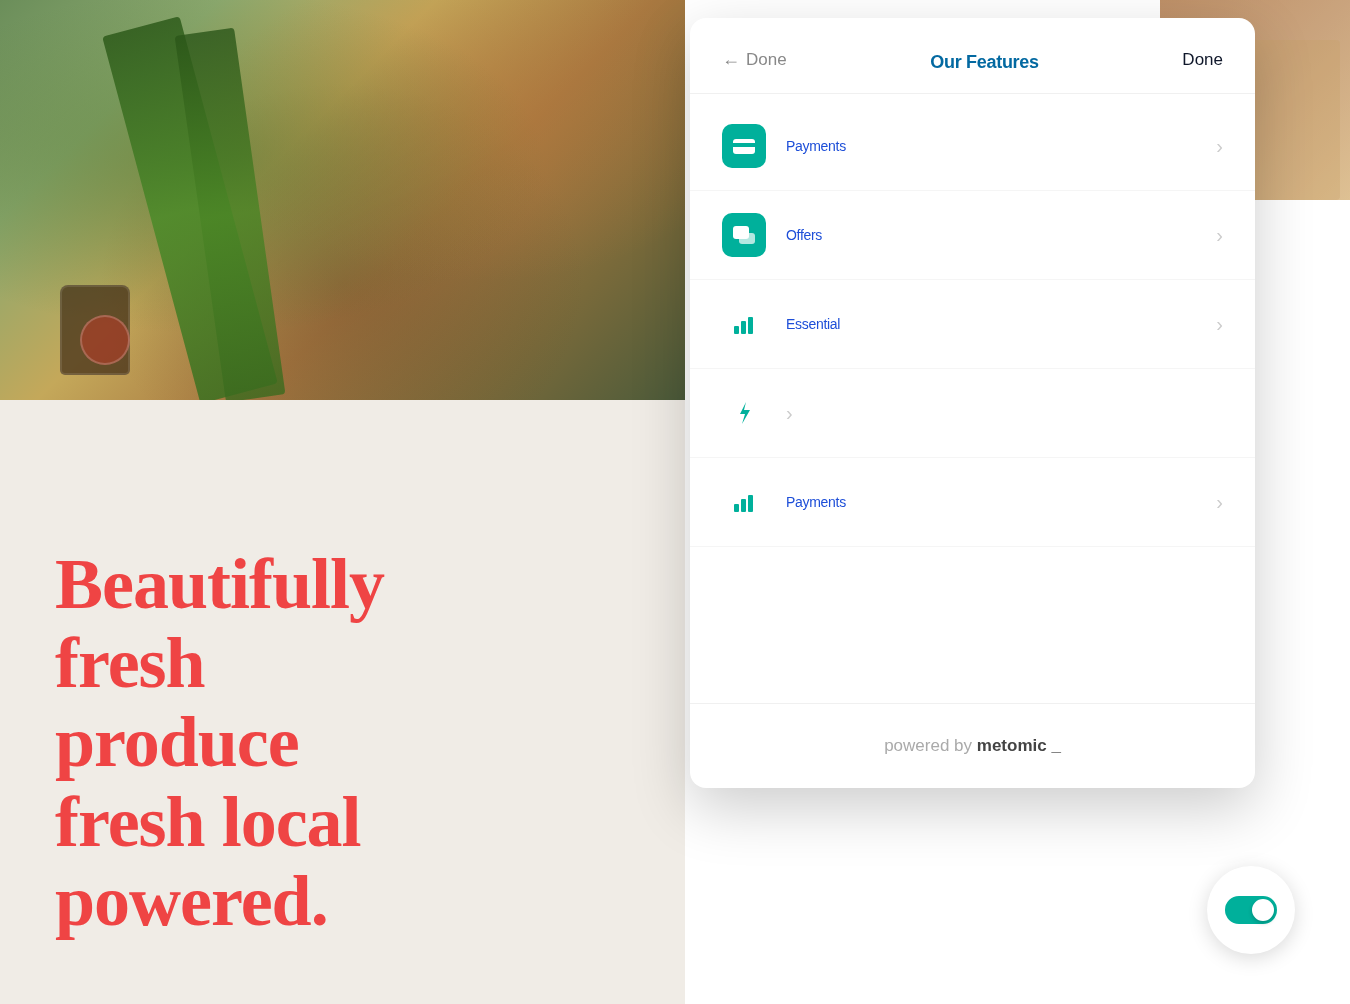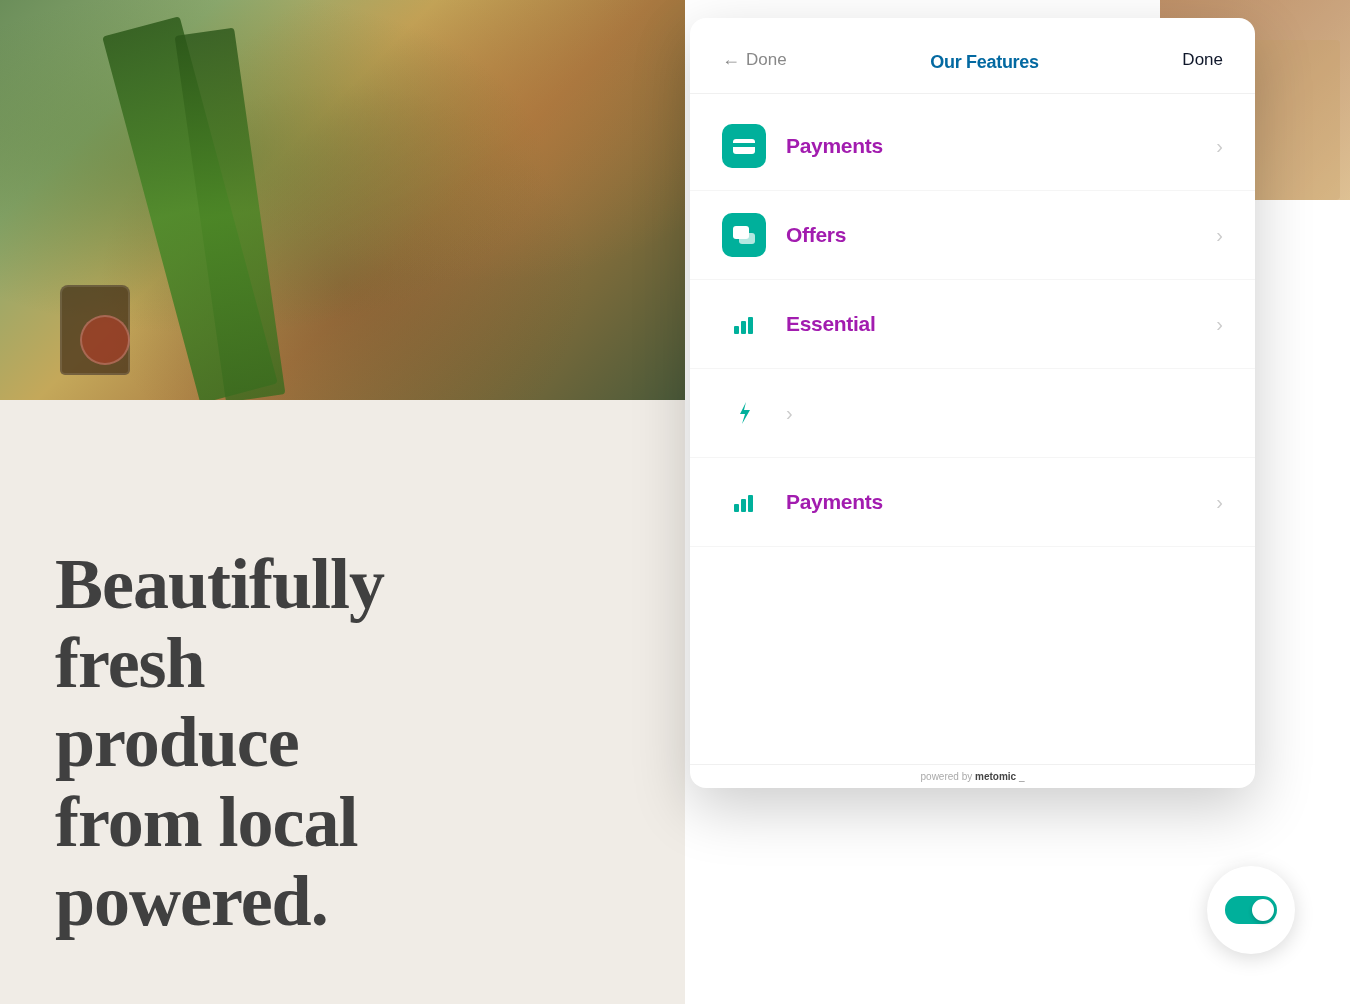--- a/index.html
+++ b/index.html
@@ -86,21 +86,21 @@
     .hero-text {
       position: absolute;
       top: 545px;
       left: 55px;
       width: 550px;
     }
 
     .hero-text-line {
       font-size: 72px;
       font-weight: 800;
-      color: #404040;
+      color: #ef4444;
       line-height: 1.1;
       font-family: Georgia, 'Times New Roman', serif;
       letter-spacing: -1px;
     }
 
     
     .overlay-panel {
       position: absolute;
       top: 18px;
       left: 690px;
@@ -190,44 +190,44 @@
     .feature-icon.teal-chat {
       background: #00b09b;
     }
 
     .feature-icon.teal-bar {
       background: transparent;
     }
 
     .feature-label {
       flex: 1;
-      font-size: 21px;
-      font-weight: 700;
-      color: #a21caf;
+      font-size: 14px;
+      font-weight: 400;
+      color: #1d4ed8;
       letter-spacing: -0.3px;
     }
 
     .chevron-right {
       color: #ccc;
       font-size: 20px;
     }
 
     
     .icon-svg {
       width: 28px;
       height: 28px;
     }
 
     
     .panel-footer {
-      padding: 6px 32px;
+      padding: 32px 32px;
       border-top: 1px solid #f0f0f0;
       text-align: center;
       color: #aaa;
-      font-size: 10px;
+      font-size: 17px;
     }
 
     .panel-footer span.metomic {
       color: #444;
       font-weight: 600;
     }
 
     
     .toggle-bubble {
       position: absolute;
@@ -300,21 +300,21 @@
   </div>
 
   <div class="bottom-left-dark"></div>
 
   <div class="bottom-left-area"></div>
 
   <div class="hero-text">
     <div class="hero-text-line">Beautifully</div>
     <div class="hero-text-line">fresh</div>
     <div class="hero-text-line">produce</div>
-    <div class="hero-text-line">from local</div>
+    <div class="hero-text-line">fresh local</div>
     <div class="hero-text-line">powered.</div>
   </div>
 </div>
 
 <div class="overlay-panel">
 
   <div class="panel-header">
     <button class="back-button">
       <span class="back-arrow">←</span>
       <span>Done</span>

